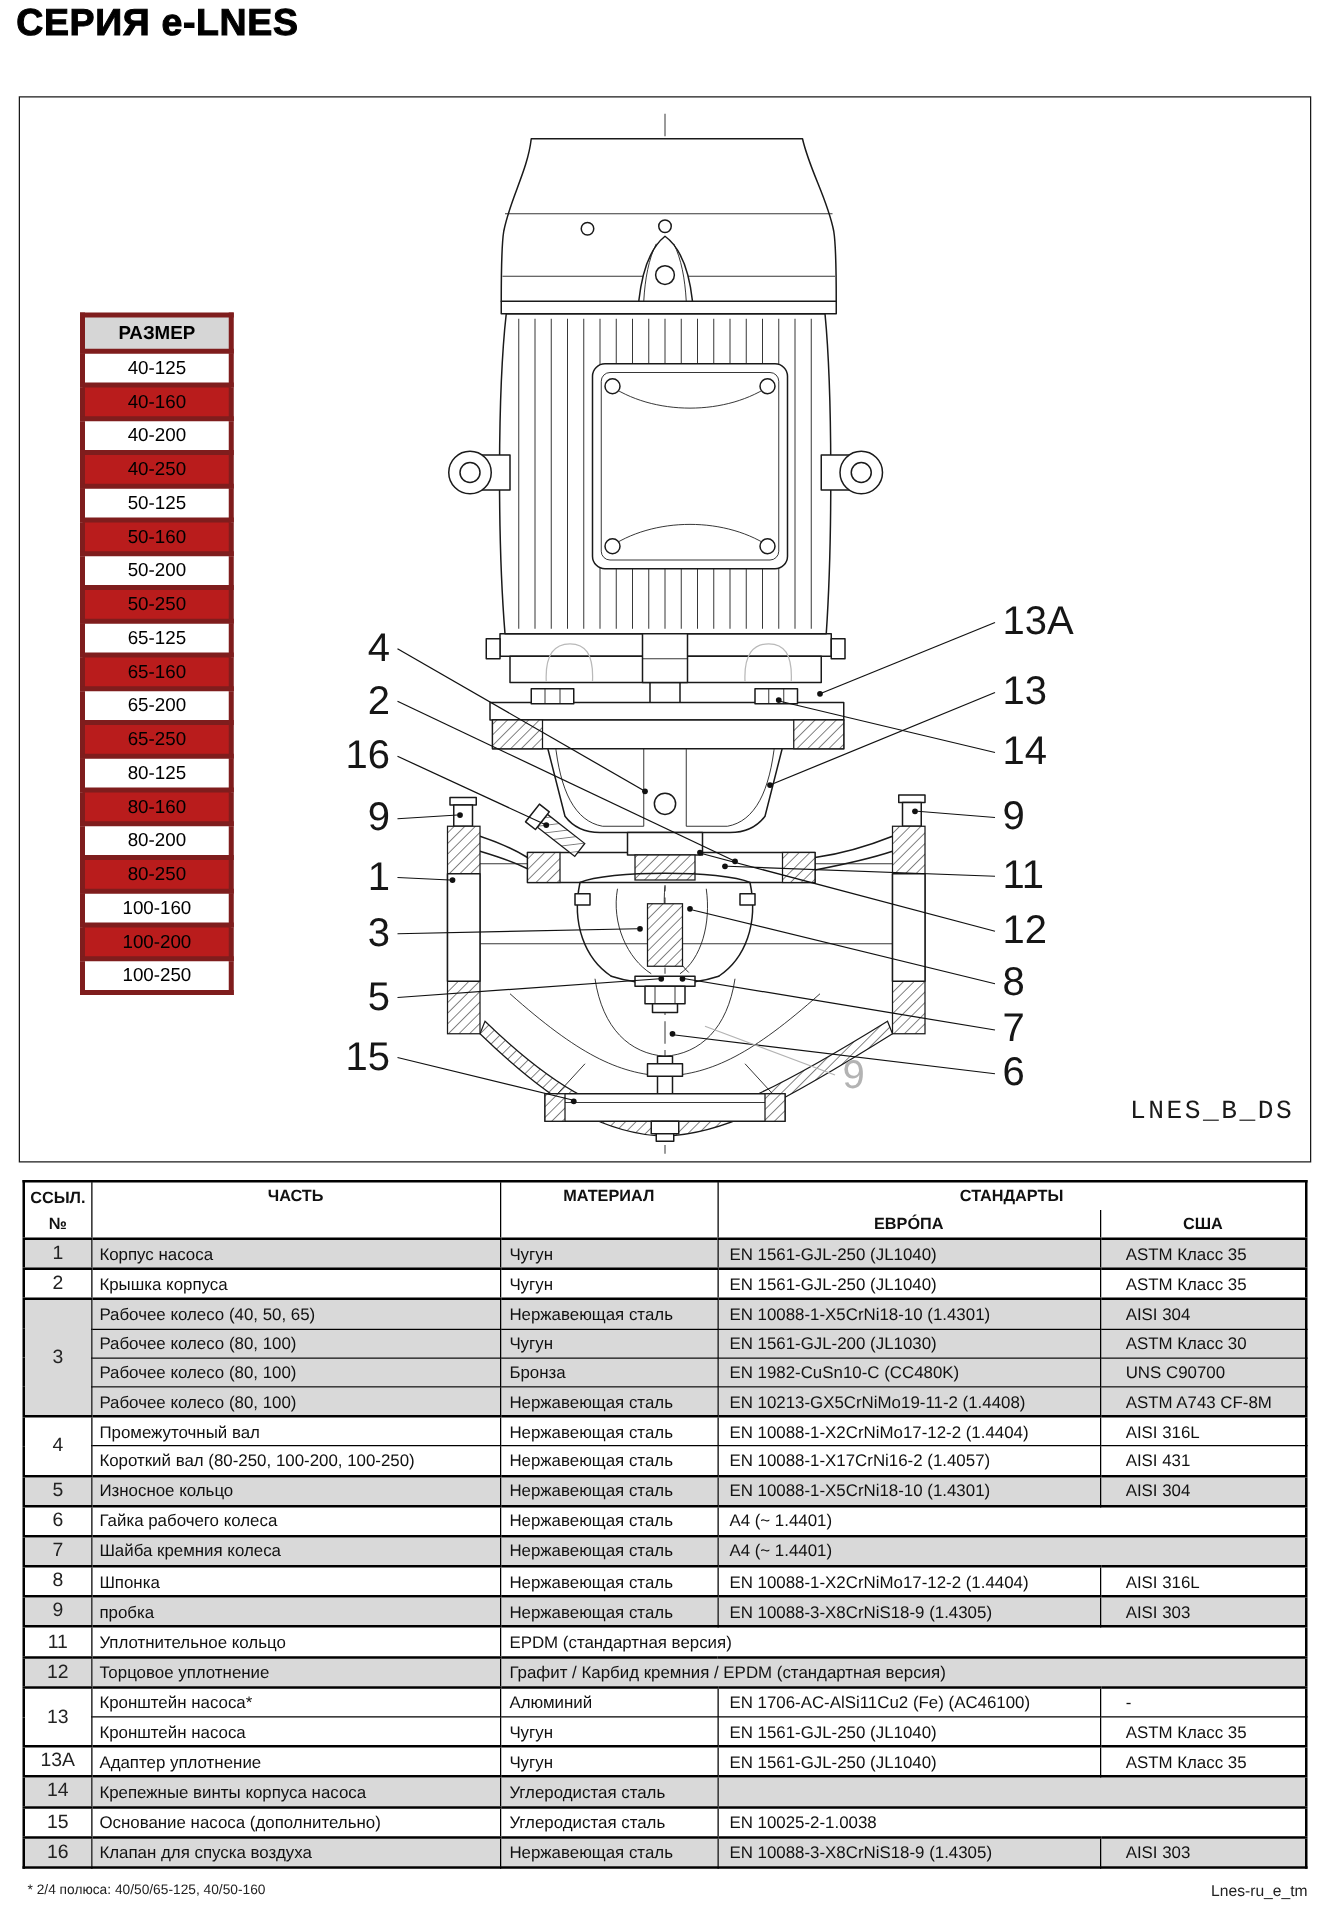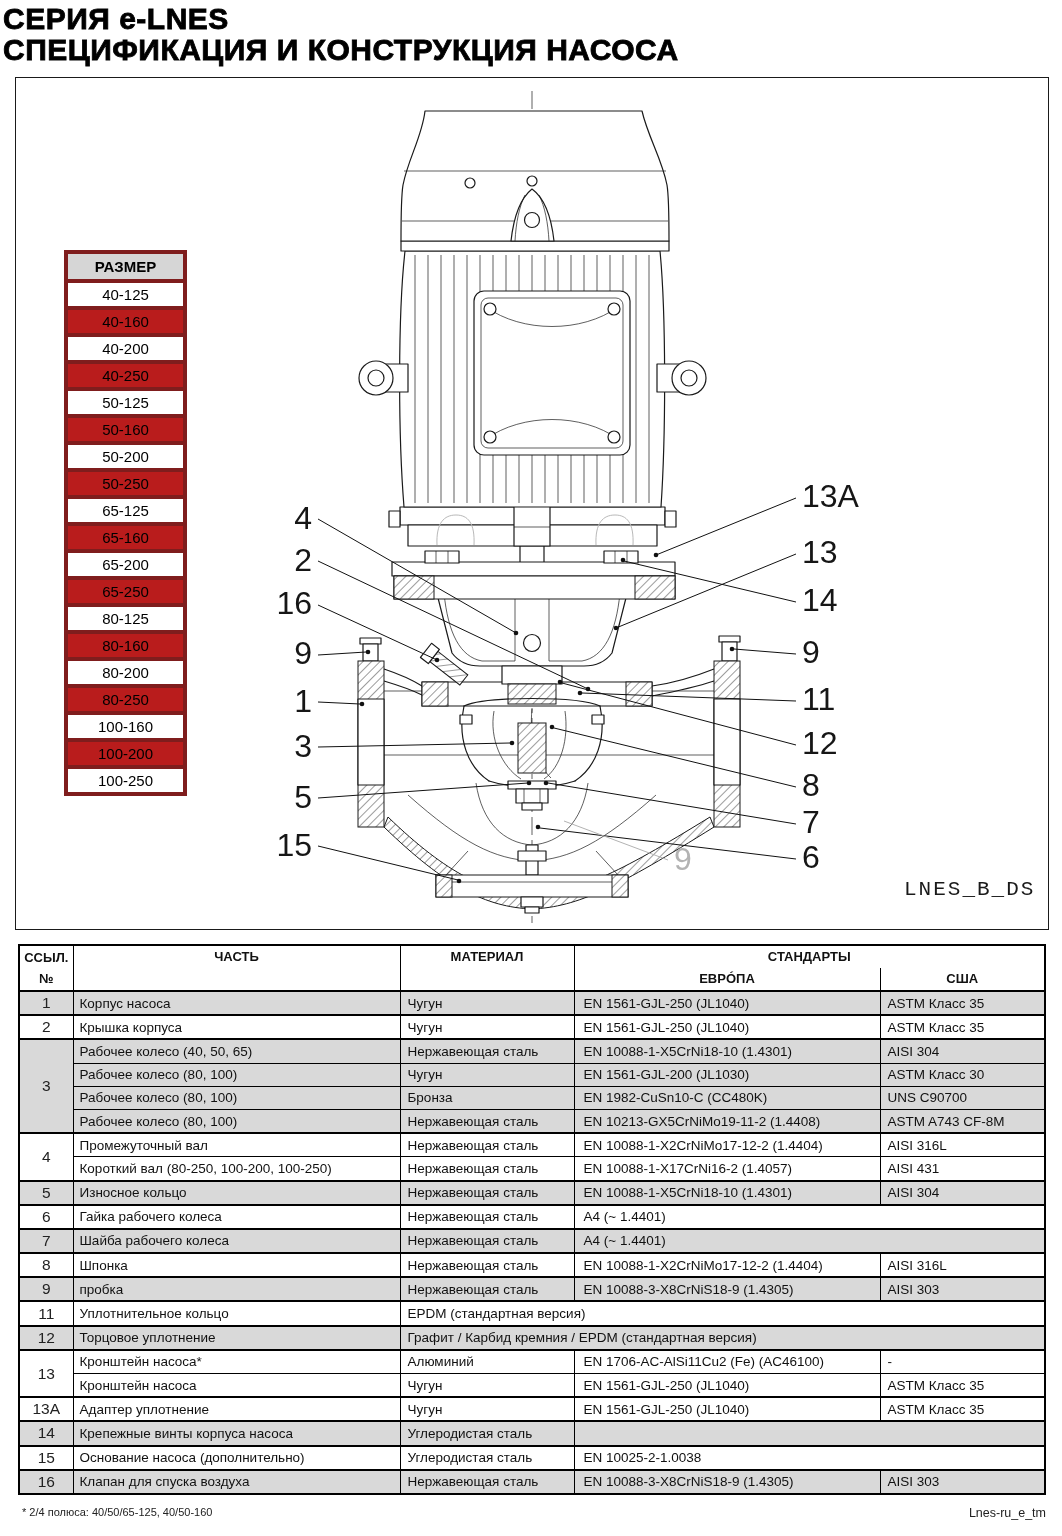--- a/index.html
+++ b/index.html
@@ -1,19 +1,19 @@
 <!DOCTYPE html>
 <html><head>
 <meta charset="utf-8">
 <style>
   html,body{margin:0;padding:0;background:#fff;}
   #page{position:relative;width:1062px;height:1536px;background:#fff;overflow:hidden;
         font-family:"Liberation Sans",sans-serif;color:#000;}
   
-  #title{position:absolute;left:3px;top:3px;font-weight:bold;font-size:30px;line-height:31px;
+  #title{position:absolute;left:13px;top:3px;font-weight:bold;font-size:30px;line-height:31px;
          letter-spacing:.5px;-webkit-text-stroke:.8px #000;white-space:nowrap;}
   
   #dbox{position:absolute;left:15px;top:77px;width:1034px;height:853px;border:1.8px solid #1a1a1a;box-sizing:border-box;}
   #dsvg{position:absolute;left:0;top:5px;}
   
   #sizetbl{position:absolute;left:48px;top:172px;border-collapse:collapse;border:2px solid #000;
            font-size:15px;}
   #sizetbl td,#sizetbl th{border:4px solid #7f1d1d;width:115px;height:23px;text-align:center;padding:0;}
   #sizetbl th{background:#d6d6d6;font-size:15px;font-weight:bold;height:25px;}
   #sizetbl tr.alt td{background:#b91c1c;}
@@ -28,21 +28,21 @@
   table.parts thead th{font-size:13px;font-weight:bold;vertical-align:top;padding:3px 2px 0 2px;text-align:center;height:19px;}
   table.parts thead .th-std{border-bottom:hidden;}
   table.parts thead .th-sub{border-top:hidden;}
   table.parts thead tr.sub th{border-bottom:2.5px solid #000;}
   th.href div{line-height:17px;}
   th.href .no{margin-top:4px;font-size:13px;}
   table.parts tbody td{height:22.2px;padding:0 4px;}
   table.parts tbody td.part{padding-left:6px;}
   table.parts tbody td.europe{padding-left:9px;}
   table.parts tbody td.material{padding-left:7px;}
-  table.parts tbody td.usa{padding-left:7px;}
+  table.parts tbody td.usa{padding-left:20px;}
   table.parts tbody td.ref{text-align:center;font-size:15.5px;color:#222;padding:0;}
   table.parts tr.shade td{background:#d9d9d9;}
   table.parts tr.gstart td{border-top:2.2px solid #000;}
   table.parts tr.gsub td{border-top:1px solid #666;}
   
   #foot-l{position:absolute;left:22px;top:1506px;font-size:11px;color:#222;}
   #foot-r{position:absolute;right:16px;top:1506px;font-size:12.5px;color:#222;}
   
   .s{fill:none;stroke:#1a1a1a;stroke-width:1.2;stroke-linejoin:round;stroke-linecap:round;}
   .t{fill:none;stroke:#1a1a1a;stroke-width:.7;}
@@ -53,21 +53,20 @@
   .co{font-family:"Liberation Sans",sans-serif;font-size:32px;fill:#161616;}
   .cof{font-family:"Liberation Sans",sans-serif;font-size:32px;fill:#b3b3b3;}
 </style>
 </head>
 <body>
 
 <div id="page">
 
   <div id="title">
     <div>СЕРИЯ e-LNES</div>
-    <div>СПЕЦИФИКАЦИЯ И КОНСТРУКЦИЯ НАСОСА</div>
   </div>
 
   <div id="dbox">
     <svg id="dsvg" width="1030" height="846" viewBox="0 0 1030 846">
       <defs>
         <pattern id="hat" patternUnits="userSpaceOnUse" width="6" height="6" patternTransform="rotate(45)">
           <rect width="6" height="6" fill="#fff"></rect>
           <line x1="0" y1="0" x2="0" y2="6" stroke="#3a3a3a" stroke-width="1"></line>
         </pattern>
       </defs>
@@ -419,21 +418,21 @@
             <td class="usa">AISI 304</td>
           </tr>
           <tr class="gstart">
             <td class="ref" rowspan="1">6</td>
             <td class="part">Гайка рабочего колеса</td>
             <td class="material">Нержавеющая сталь</td>
             <td class="europe" colspan="2">A4 (~ 1.4401)</td>
           </tr>
           <tr class="shade gstart">
             <td class="ref" rowspan="1">7</td>
-            <td class="part">Шайба рабочего колеса</td>
+            <td class="part">Шайба кремния колеса</td>
             <td class="material">Нержавеющая сталь</td>
             <td class="europe" colspan="2">A4 (~ 1.4401)</td>
           </tr>
           <tr class="gstart">
             <td class="ref" rowspan="1">8</td>
             <td class="part">Шпонка</td>
             <td class="material">Нержавеющая сталь</td>
             <td class="europe">EN 10088-1-X2CrNiMo17-12-2 (1.4404)</td>
             <td class="usa">AISI 316L</td>
           </tr>

